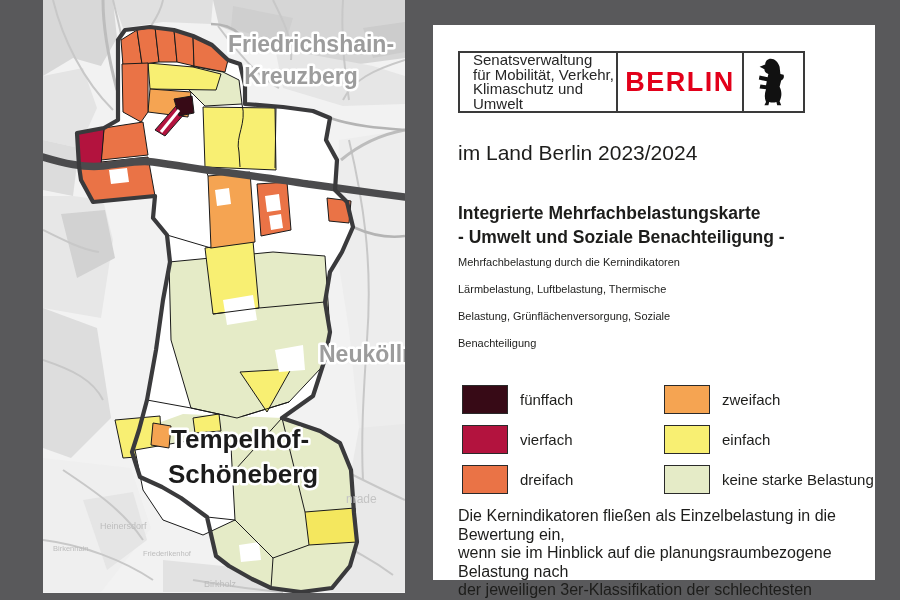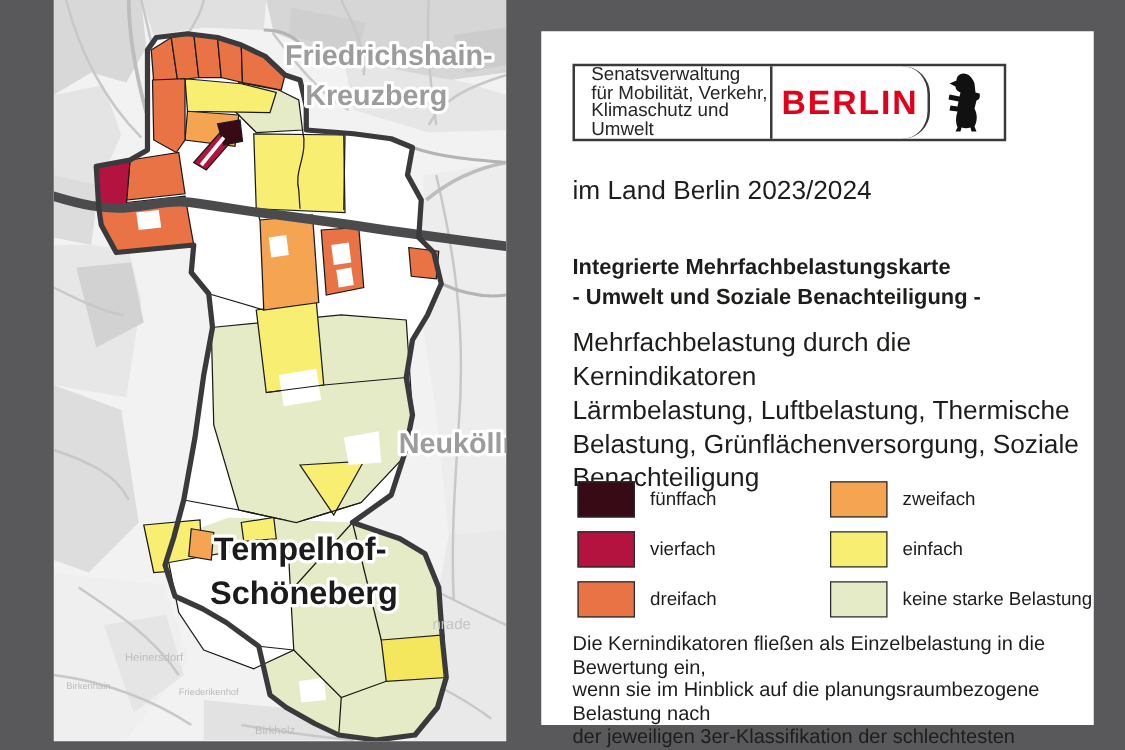--- a/index.html
+++ b/index.html
@@ -23,26 +23,26 @@
   }
   .logo-cell{box-sizing:border-box;height:100%;}
   .logo-agency{
     width:158px;border-right:2px solid #3a3a3a;
     display:flex;flex-direction:column;justify-content:center;
     padding-left:13px;font-size:15px;line-height:14.5px;color:#262626;
   }
   .logo-brand{
     width:126px;border-right:2px solid #3a3a3a;
     display:flex;align-items:center;justify-content:center;
-    color:#e2001a;font-weight:bold;font-size:27px;letter-spacing:1.5px;border-radius:22px;
+    color:#e2001a;font-weight:bold;font-size:27px;letter-spacing:1.5px;
   }
   .logo-bear{flex:1;display:flex;align-items:center;justify-content:center;}
   .title{position:absolute;left:25px;top:112px;font-size:21px;line-height:31px;color:#1d1d1b;}
   .subtitle{position:absolute;left:25px;top:176px;font-size:17.5px;line-height:24px;font-weight:bold;color:#1d1d1b;}
-  .desc{position:absolute;left:25px;top:236px;font-size:21px;line-height:27px;color:#1d1d1b;}
+  .desc{position:absolute;left:25px;top:224px;font-size:11px;line-height:27px;color:#1d1d1b;}
   .legend{position:absolute;left:29px;top:360px;width:400px;}
   .legend-col{position:absolute;top:0;}
   .legend-col.c1{left:0;}
   .legend-col.c2{left:202px;}
   .legend-item{height:29px;margin-bottom:11px;white-space:nowrap;}
   .swatch{
     display:inline-block;width:46px;height:29px;vertical-align:top;
     border:1.5px solid #2a2a2a;box-sizing:border-box;
   }
   .legend-label{display:inline-block;margin-left:12px;line-height:29px;font-size:15px;color:#1d1d1b;}

